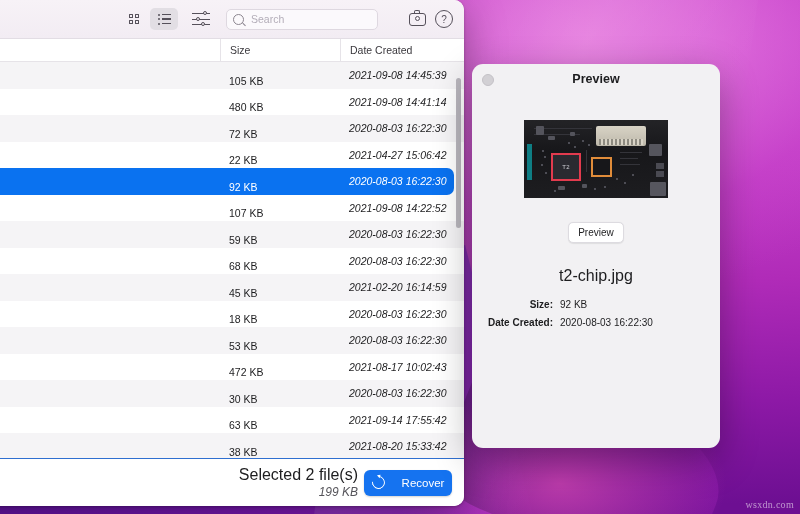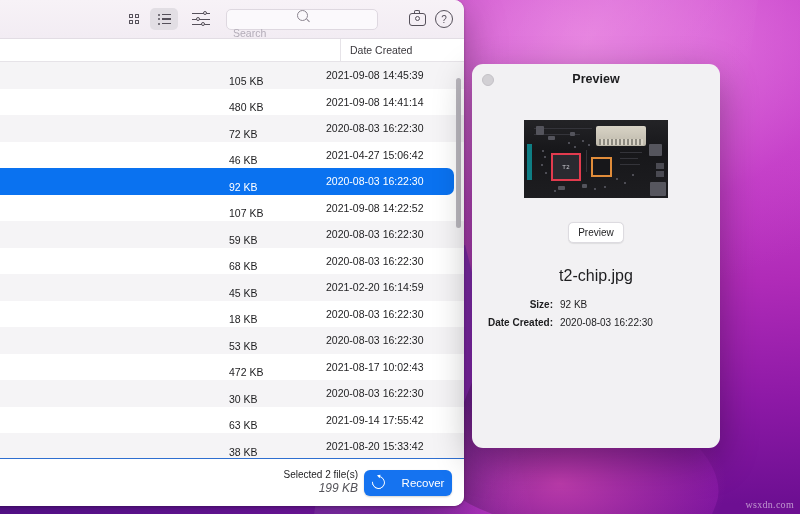--- a/index.html
+++ b/index.html
@@ -122,21 +122,20 @@
     width: 152px;
     height: 21px;
     background: #fbf9fc;
     border: 1px solid #ded8e0;
     border-radius: 5px;
     display: flex;
     align-items: center;
     padding: 0 6px;
     box-sizing: border-box;
     gap: 5px;
-    flex-direction: column;
   }
   .search-box .mag {
     width: 9px; height: 9px;
     border: 1.3px solid #8b858f;
     border-radius: 50%;
     position: relative;
     flex: 0 0 auto;
   }
   .search-box .mag::after {
     content:"";
@@ -219,21 +218,21 @@
   .file-row.odd { background: #f5f4f6; }
   .file-row.even { background: #ffffff; }
   .file-row.selected {
     background: #0a72f0;
     color: #ffffff;
     border-radius: 0 7px 7px 0;
     margin-right: 10px;
   }
   .file-row .c-name { position:absolute; left: 14px; width: 376px; white-space: nowrap; overflow: hidden; }
   .file-row .c-size { position:absolute; left: 405px; width: 100px; margin-top: 11px; }
-  .file-row .c-date { position:absolute; left: 502px; width: 130px; }
+  .file-row .c-date { position:absolute; left: 525px; width: 130px; font-style: italic; }
 
   .vscroll {
     position: absolute;
     right: 3px; top: 16px;
     width: 5px; height: 150px;
     background: #b9b6bd;
     border-radius: 3px;
   }
 
   
@@ -247,21 +246,21 @@
     padding: 0 12px;
     box-sizing: border-box;
     position: relative;
   }
   .sel-info {
     position: absolute;
     right: 106px;
     text-align: right;
     line-height: 1.25;
   }
-  .sel-info .l1 { font-size: 10px; color: #1d1d1f; }
+  .sel-info .l1 { font-size: 16px; color: #1d1d1f; }
   .sel-info .l2 { font-size: 12px; color: #55545a; font-style: italic; }
   .recover-btn {
     position: absolute;
     right: 12px;
     width: 88px; height: 26px;
     background: #1573f0;
     border-radius: 6px;
     display: flex; align-items: center; justify-content: center;
     gap: 17px;
     color: #fff;
@@ -459,20 +458,21 @@
       <span class="mag"></span>
       <input type="text" value="" placeholder="Search" style="">
     </div>
 
     <div class="cam-ico"></div>
     <div class="help-ico">?</div>
   </div>
 
   <div class="col-header">
     <div class="ch ch-name"></div>
+    <div class="ch ch-size">Size</div>
     <div class="ch ch-date">Date Created</div>
   </div>
 
   <div class="file-list" id="file-list">
     <div class="file-row odd">
         <div class="c-name">ve.jpg</div>
         <div class="c-size">105 KB</div>
         <div class="c-date">2021-09-08 14:45:39</div>
       </div>
       <div class="file-row even">
@@ -480,21 +480,21 @@
         <div class="c-size">480 KB</div>
         <div class="c-date">2021-09-08 14:41:14</div>
       </div>
       <div class="file-row odd">
         <div class="c-name">-drive-not-showing-mac.jpg</div>
         <div class="c-size">72 KB</div>
         <div class="c-date">2020-08-03 16:22:30</div>
       </div>
       <div class="file-row even">
         <div class="c-name">d-cant-be-unlocked.jpg</div>
-        <div class="c-size">46 KB</div>
+        <div class="c-size">22 KB</div>
         <div class="c-date">2021-04-27 15:06:42</div>
       </div>
       <div class="file-row selected">
         <div class="c-name"></div>
         <div class="c-size">92 KB</div>
         <div class="c-date">2020-08-03 16:22:30</div>
       </div>
       <div class="file-row even">
         <div class="c-name">very.jpg</div>
         <div class="c-size">107 KB</div>

